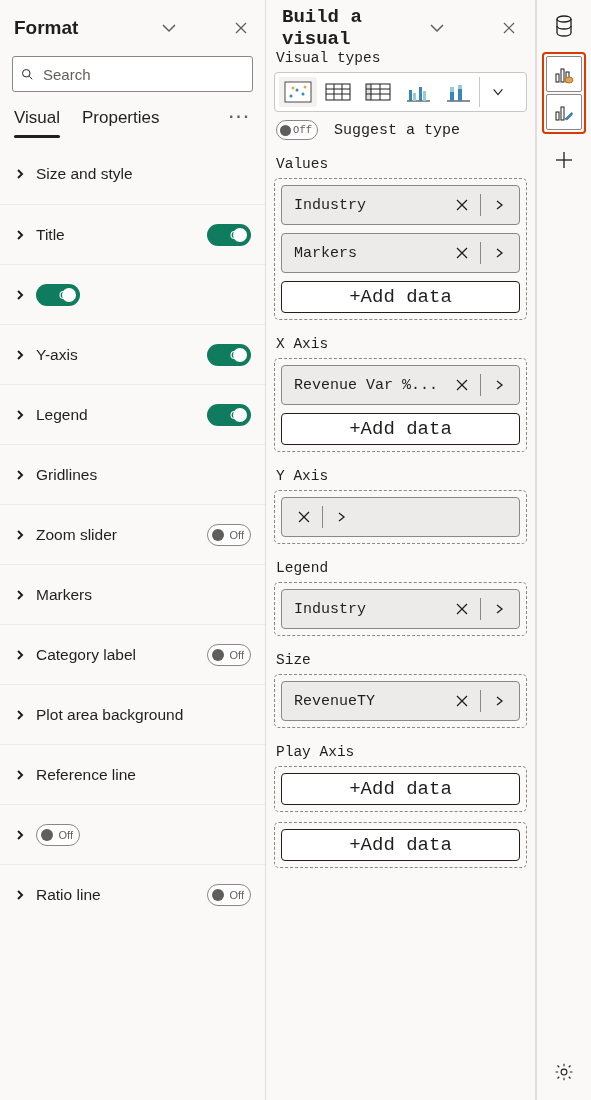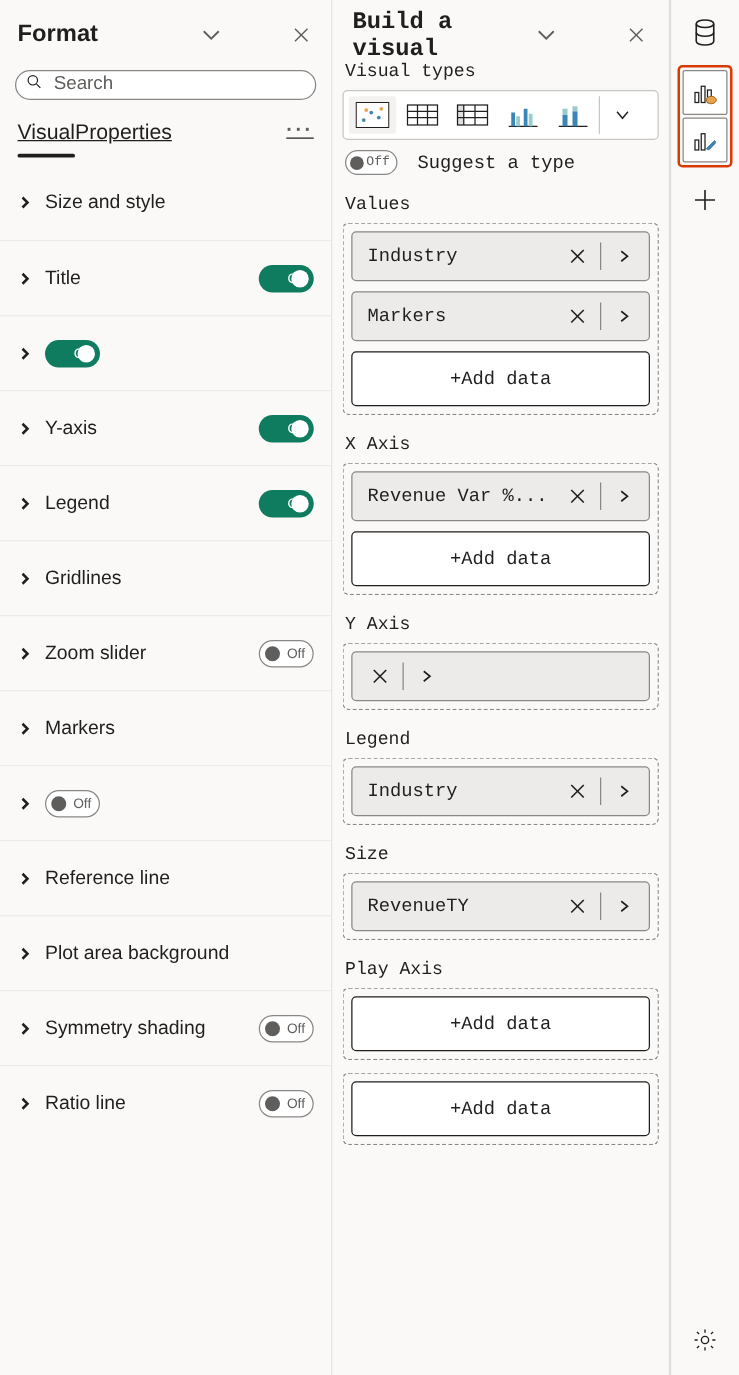--- a/index.html
+++ b/index.html
@@ -35,32 +35,32 @@
   }
   .hdr-btn {
     width: 24px; height:24px; display:flex; align-items:center; justify-content:center;
     color:#605e5c; cursor:pointer;
   }
   .hdr-btn svg { width:16px; height:16px; stroke: currentColor; stroke-width:1.5; fill:none;}
   .hdr-close svg line { stroke-width:1.2;}
 
   .search-wrap { padding: 8px 12px 10px 12px; }
   .search-box {
-    display:flex; align-items:flex-start;
-    border:1px solid #8a8886; border-radius:14px;
-    height:24px; padding:0 8px; background:#fff;
+    display:flex; align-items:center;
+    border:1px solid #8a8886; border-radius:3px;
+    height:36px; padding:0 8px; background:#fff;
     gap:8px;
   }
   .search-box input {
     border:none; outline:none; flex:1; font-size:15px; background:transparent;
     color:#201f1e;
   }
   .search-box input::placeholder { color:#605e5c;}
 
-  .tab-row { display:flex; align-items:center; padding: 0 14px; border-bottom:none;text-decoration:underline;}
+  .tab-row { display:flex; align-items:center; padding: 0 14px; gap:22px; border-bottom:none;}
   .tab { font-size:17px; padding: 6px 0 10px 0; cursor:pointer; color:#201f1e; position:relative;}
   .tab.active { font-weight:400;}
   .tab.active::after {
     content:""; position:absolute; left:0; right:0; bottom:0; height:3px; background:#201f1e; border-radius:2px;
   }
   .tab-more { margin-left:auto; align-self:center; padding-bottom:6px; letter-spacing:2px; font-weight:bold; cursor:pointer; color:#605e5c;}
 
   .cards { overflow-y:auto; flex:1;}
   .card {
     border-top:1px solid #edebe9;
@@ -121,22 +121,22 @@
     border:1px solid #8a8886; border-radius:4px; background:#ecebe9;
     height:40px; display:flex; align-items:center; padding:0 10px 0 12px;
     font-size:15px;
   }
   .field-chip .fld-name { flex:1; white-space:nowrap; overflow:hidden; text-overflow:ellipsis;}
   .field-chip .fx { width:20px; display:flex; justify-content:center; cursor:pointer;}
   .field-chip .fx svg { width:14px; height:14px; stroke:#201f1e; stroke-width:1.3; fill:none;}
   .field-chip .sep { width:1px; height:22px; background:#8a8886; margin:0 8px;}
   .add-btn {
     border:1px solid #201f1e; border-radius:4px; background:#fff;
-    height:44px; display:flex; align-items:center; justify-content:center;
-    font-size:15px; cursor:pointer;
+    height:32px; display:flex; align-items:center; justify-content:center;
+    font-size:19px; cursor:pointer;
   }
 
   
   .right-rail { border-left:1px solid #e1dfdd; background:#faf9f8;}
   .rail-btn {
     width:40px; height:40px; display:flex; align-items:center; justify-content:center;
     cursor:pointer; border-radius:2px;
   }
   .rail-highlight {
     border:2px solid #d83b01; border-radius:4px; padding:2px;
@@ -262,48 +262,48 @@
           </svg>
         </span>
     <span class="label">Markers</span>
     </div>
       <div class="card">
     <span class="chev">
           <svg viewBox="0 0 12 12">
             <polyline points="4,2 8,6 4,10"></polyline>
           </svg>
         </span>
+    <span class="label">Category label</span>
     <div class="toggle off">
           <div class="knob"></div>
           <span class="txt">Off</span>
         </div>
       </div>
       <div class="card">
     <span class="chev">
           <svg viewBox="0 0 12 12">
             <polyline points="4,2 8,6 4,10"></polyline>
           </svg>
         </span>
+    <span class="label">Plot area background</span>
+    </div>
+      <div class="card">
+    <span class="chev">
+          <svg viewBox="0 0 12 12">
+            <polyline points="4,2 8,6 4,10"></polyline>
+          </svg>
+        </span>
     <span class="label">Reference line</span>
     </div>
       <div class="card">
     <span class="chev">
           <svg viewBox="0 0 12 12">
             <polyline points="4,2 8,6 4,10"></polyline>
           </svg>
         </span>
-    <span class="label">Plot area background</span>
-    </div>
-      <div class="card">
-    <span class="chev">
-          <svg viewBox="0 0 12 12">
-            <polyline points="4,2 8,6 4,10"></polyline>
-          </svg>
-        </span>
-    <span class="label">Symmetry shading</span>
     <div class="toggle off">
           <div class="knob"></div>
           <span class="txt">Off</span>
         </div>
       </div>
       <div class="card">
     <span class="chev">
           <svg viewBox="0 0 12 12">
             <polyline points="4,2 8,6 4,10"></polyline>
           </svg>

